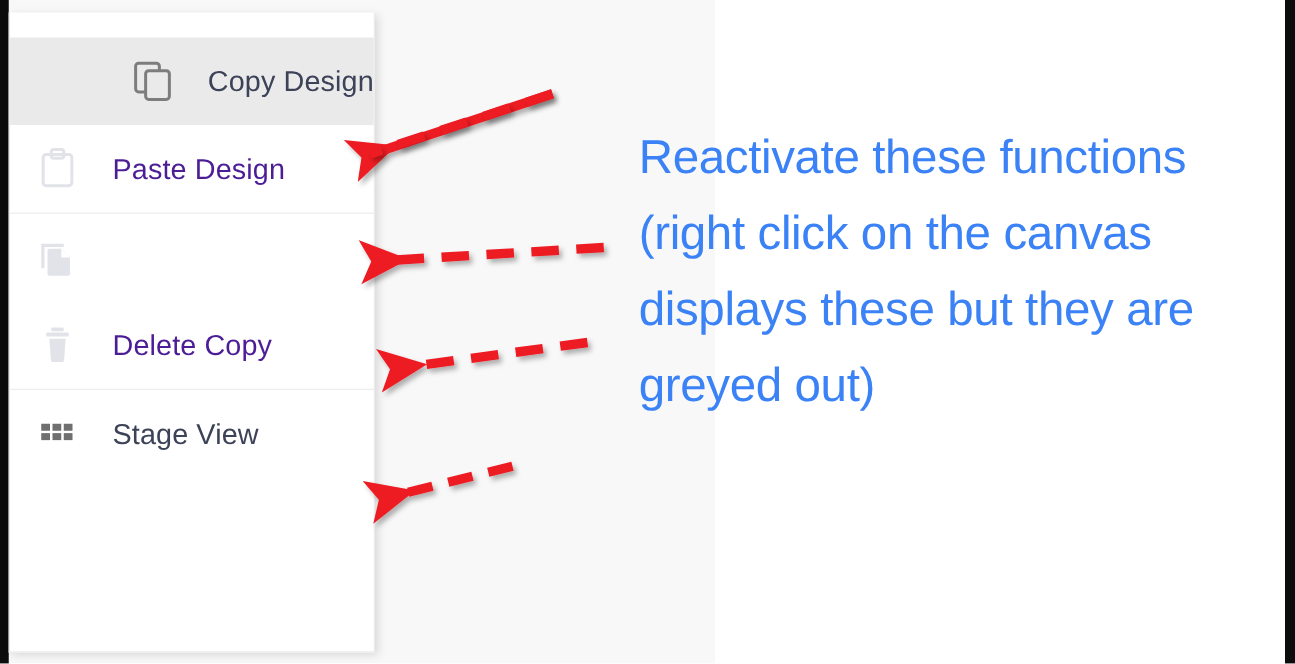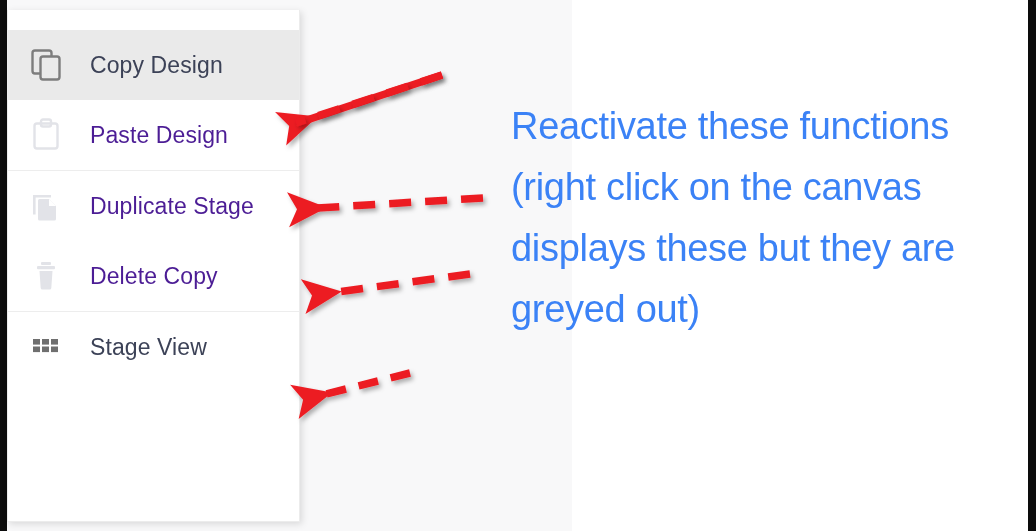--- a/index.html
+++ b/index.html
@@ -69,20 +69,21 @@
   .menu-item {
     display: flex;
     align-items: center;
     height: 70px;
     padding-left: 21px;
     box-sizing: border-box;
     cursor: default;
   }
   .menu-item.highlighted {
     background: #eaeaea;
+    justify-content: flex-end;
   }
   .menu-item .icon-slot {
     width: 40px;
     min-width: 40px;
     height: 34px;
     display: flex;
     align-items: center;
     justify-content: flex-start;
   }
   .menu-item .label {
@@ -161,21 +162,20 @@
     <div class="menu-group">
 
       <div class="menu-item disabled">
         <span class="icon-slot">
           <svg width="34" height="34" viewBox="0 0 34 34">
             <path d="M4 6 h18 v2.6 h-15.4 v17 H4 Z" fill="#e2e3e8"></path>
             <path d="M9 10 h11 l7 7 v13 a1.5 1.5 0 0 1 -1.5 1.5 h-15 a1.5 1.5 0 0 1 -1.5 -1.5 V11.5 A1.5 1.5 0 0 1 10.5 10 Z" fill="#e2e3e8"></path>
             <path d="M20 10 l7 7 h-7 Z" fill="#ffffff"></path>
           </svg>
         </span>
-        <span class="label">Duplicate Stage</span>
       </div>
 
 
       <div class="menu-item disabled">
         <span class="icon-slot">
           <svg width="34" height="34" viewBox="0 0 34 34">
             <rect x="12" y="3" width="10" height="3" rx="1" ry="1" fill="#e2e3e8"></rect>
             <rect x="8" y="7" width="18" height="3.2" rx="1" ry="1" fill="#e2e3e8"></rect>
             <path d="M10.5 12 h13 l-1.2 17 a1.6 1.6 0 0 1 -1.6 1.5 h-7.4 a1.6 1.6 0 0 1 -1.6 -1.5 Z" fill="#e2e3e8"></path>
           </svg>

